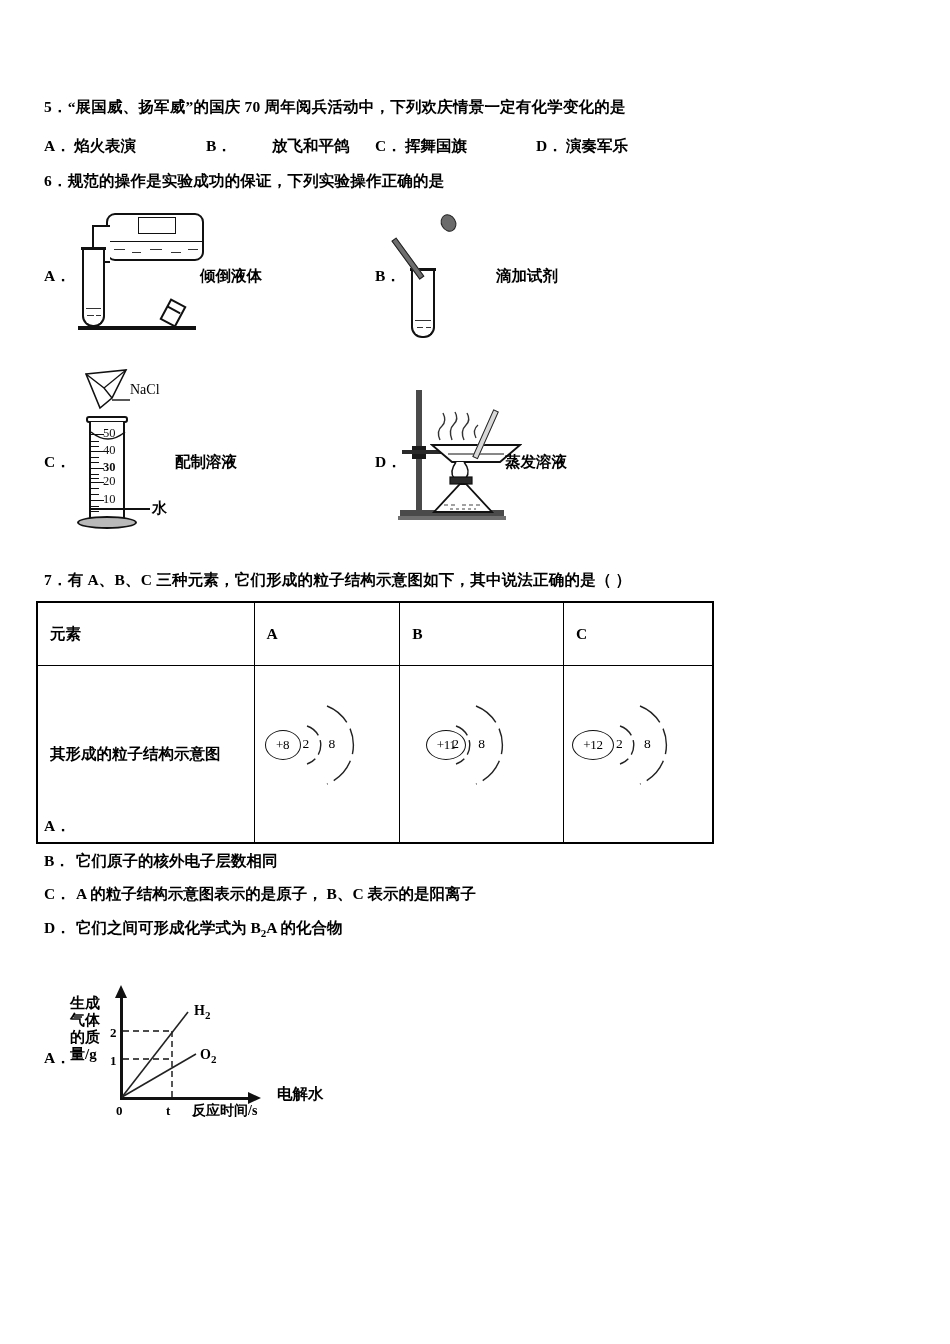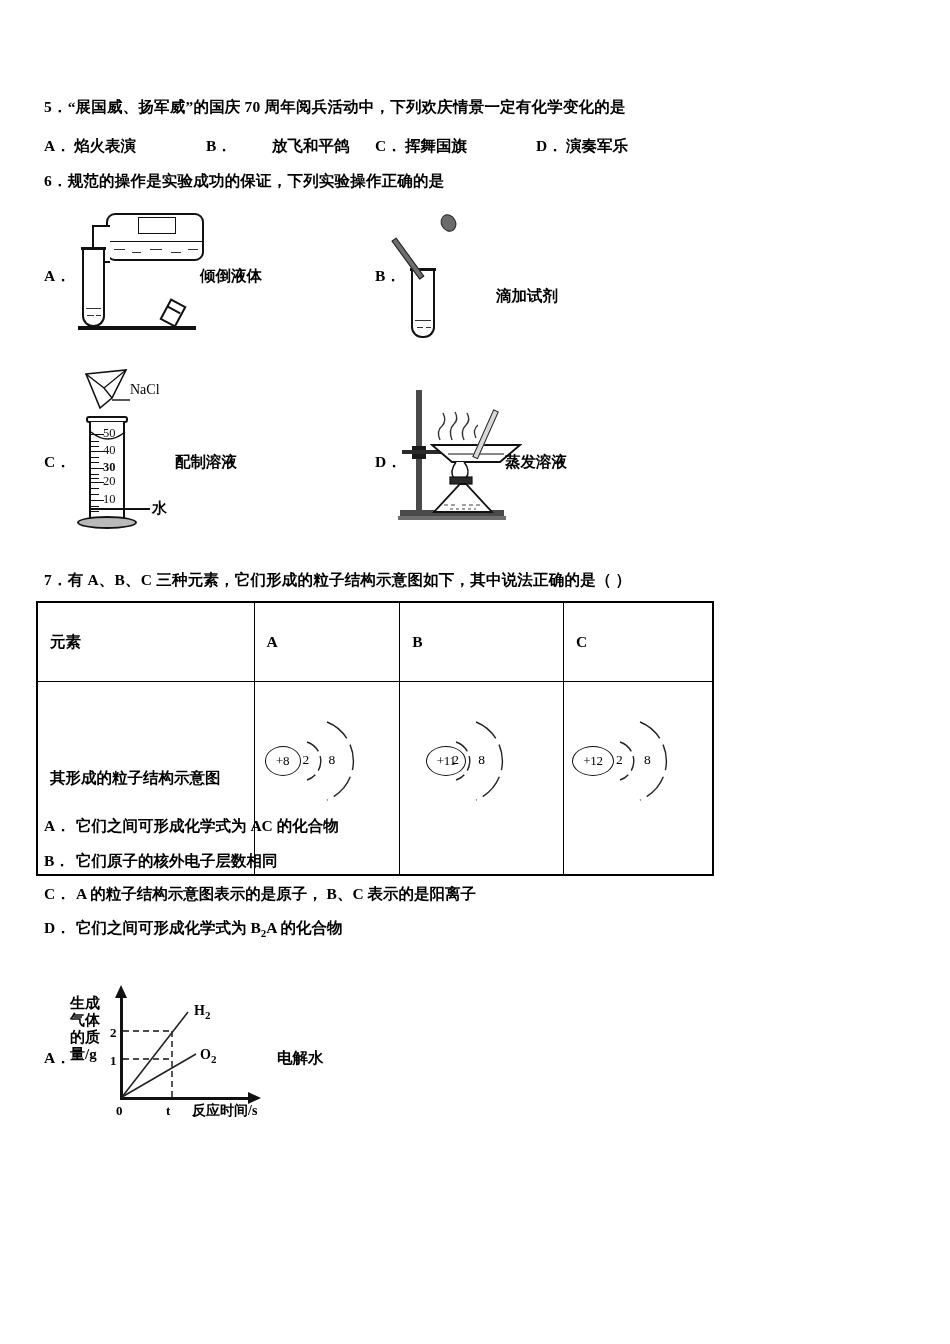--- a/index.html
+++ b/index.html
@@ -130,21 +130,21 @@
     position: absolute;
     border-collapse: collapse;
     border: 2px solid #000;
     background: #fff;
   }
   .tbl td {
     border: 1.6px solid #000;
     vertical-align: middle;
     font-size: 15.5px;
     font-weight: bold;
-    padding: 16px 12px;
+    padding: 8px 12px;
     position: relative;
   }
 
   
   .atom { position: absolute; }
   .nucleus {
     position: absolute;
     border: 1.6px solid #111;
     border-radius: 50%;
     box-sizing: border-box;
@@ -237,21 +237,21 @@
     <div class="dash" style="left:10px; top:112px; width:16px;"></div>
     <div class="dash" style="left:12px; top:119px; width:6px;"></div>
     <div class="dash" style="left:21px; top:119px; width:5px;"></div>
 
     <div style="position:absolute; left:14px; top:22px; width:6px; height:48px; background:#6e6e6e; border:1.4px solid #222; box-sizing:border-box; transform:rotate(-36deg); transform-origin:bottom center;"></div>
 
     <div style="position:absolute; left:36px; top:6px; width:15px; height:18px; background:#6b6b6b; border:1.5px solid #222; border-radius:50%; box-sizing:border-box; transform:rotate(-30deg);"></div>
   </div>
 
   <div class="opt-label" style="left:375px; top:266px;">B．</div>
-  <div class="opt-text" style="left:496px; top:266px;margin-top:20px;">滴加试剂</div>
+  <div class="opt-text" style="left:496px; top:266px;">滴加试剂</div>
 
   <div class="fig" style="left:78px; top:368px; width:200px; height:165px;text-align:right;">
 
     <svg width="70" height="46" style="position:absolute; left:4px; top:0px;">
       <polygon points="4,6 44,2 30,30 18,40" fill="#ffffff" stroke="#111" stroke-width="1.6"></polygon>
       <polyline points="4,6 22,20 30,30" fill="none" stroke="#111" stroke-width="1.4"></polyline>
       <polyline points="22,20 44,2" fill="none" stroke="#111" stroke-width="1.2"></polyline>
       <line x1="30" y1="32" x2="48" y2="32" stroke="#111" stroke-width="1.4"></line>
     </svg>
     <div style="position:absolute; left:52px; top:14px; font-size:14px; font-family:'Liberation Serif',serif;">NaCl</div>
@@ -388,21 +388,20 @@
           </svg>
           <div class="shell-num" style="left:46px; top:34px;">2</div>
           <div class="shell-num" style="left:74px; top:34px;">8</div>
         </div>
       </td>
     </tr>
   </tbody>
     </table>
 
   <div class="opt-label" style="left:44px; top:816px;">A．</div>
-  <div class="opt-text" style="left:76px; top:816px;">它们之间可形成化学式为 AC 的化合物</div>
 
   <div class="opt-label" style="left:44px; top:851px;">B．</div>
   <div class="opt-text" style="left:76px; top:851px;">它们原子的核外电子层数相同</div>
 
   <div class="opt-label" style="left:44px; top:884px;">C．</div>
   <div class="opt-text" style="left:76px; top:884px;text-align:center;">A 的粒子结构示意图表示的是原子， B、C 表示的是阳离子</div>
 
   <div class="opt-label" style="left:44px; top:918px;">D．</div>
   <div class="opt-text" style="left:76px; top:918px;">
     <span>它们之间可形成化学式为 B</span><span class="sub">2</span><span>A 的化合物</span>
@@ -450,15 +449,15 @@
     </svg>
 
     <div class="chart-lbl" style="left:126px; top:18px;">
       <span>H</span><span class="sub">2</span>
     </div>
     <div class="chart-lbl" style="left:132px; top:62px;">
       <span>O</span><span class="sub">2</span>
     </div>
   </div>
 
-  <div class="opt-text" style="left:277px; top:1048px;">电解水</div>
+  <div class="opt-text" style="left:277px; top:1084px;">电解水</div>
 
 </div>
 
 </body></html>

